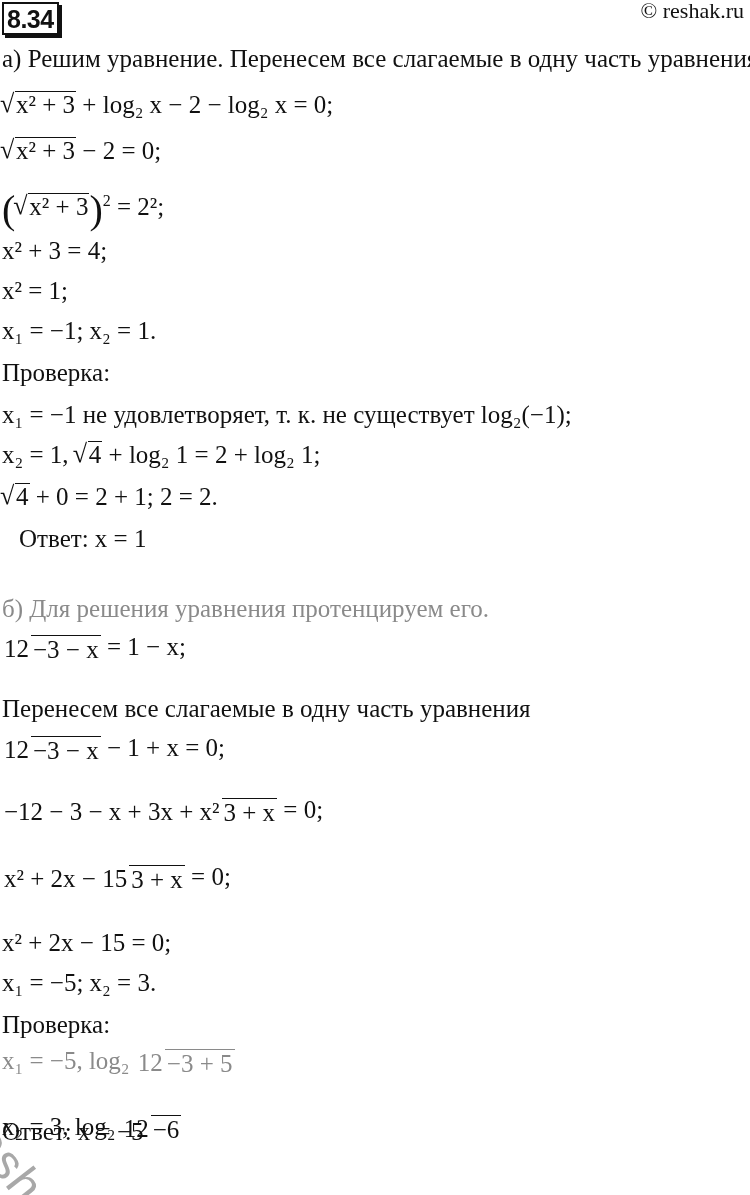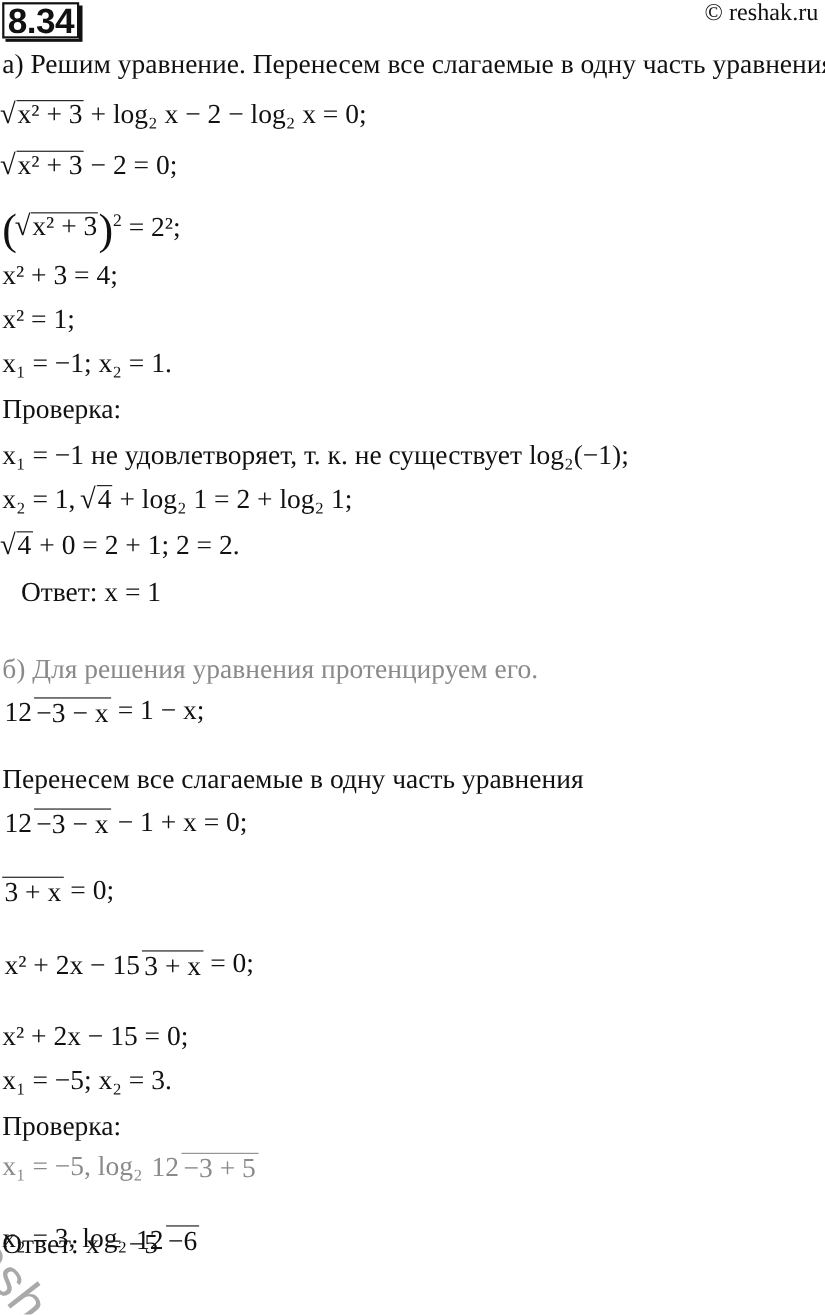--- a/index.html
+++ b/index.html
@@ -1,20 +1,20 @@
 <!DOCTYPE html>
 <html><head>
   <meta charset="utf-8">
   <style>
     html, body { margin:0; padding:0; background:#ffffff; }
     body { width:750px; height:1195px; position:relative; overflow:hidden;
       font-family:"Liberation Serif", serif; color:#111; }
     .abs { position:absolute; white-space:nowrap; }
     .num { left:2px; top:2px; border:2px solid #111; box-shadow:3px 3px 0 #111;
-      font-family:"Liberation Sans", sans-serif; font-weight:bold; font-size:32px;
+      font-family:"Liberation Sans", sans-serif; font-weight:bold; font-size:25px;
       padding:1px 3px 0 3px; line-height:28px; letter-spacing:-0.5px; }
     .copy { right:6px; top:-2px; font-size:22px; }
     .txt { font-size:25px; line-height:30px; }
     .math { font-size:25px; line-height:30px; }
     .gray { color:#8a8a8a; }
     .sqrt { display:inline-block; position:relative; padding-left:13px; }
     .sqrt::before { content:"√"; position:absolute; left:-2px; top:-1px; font-size:26px; }
     .sqrt .rad { border-top:1.5px solid #111; padding:0 1px; display:inline-block; line-height:26px; }
     sub, sup { font-size:16px; }
     .frac { display:inline-flex; flex-direction:row; align-items:center; vertical-align:middle; line-height:28px; }
@@ -71,20 +71,21 @@
 
 <div class="abs math" style="left:2px;top:733px;">
   <span class="frac">
       <span class="n">12</span>
       <span class="d">−3 − x</span>
     </span><span> − 1 + x = 0;</span>
 </div>
 
 <div class="abs math" style="left:2px;top:795px;">
   <span class="frac">
+      <span class="n">−12 − 3 − x + 3x + x²</span>
       <span class="d">3 + x</span>
     </span><span> = 0;</span>
 </div>
 
 <div class="abs math" style="left:2px;top:862px;">
   <span class="frac">
       <span class="n">x² + 2x − 15</span>
       <span class="d">3 + x</span>
     </span><span> = 0;</span>
 </div>

